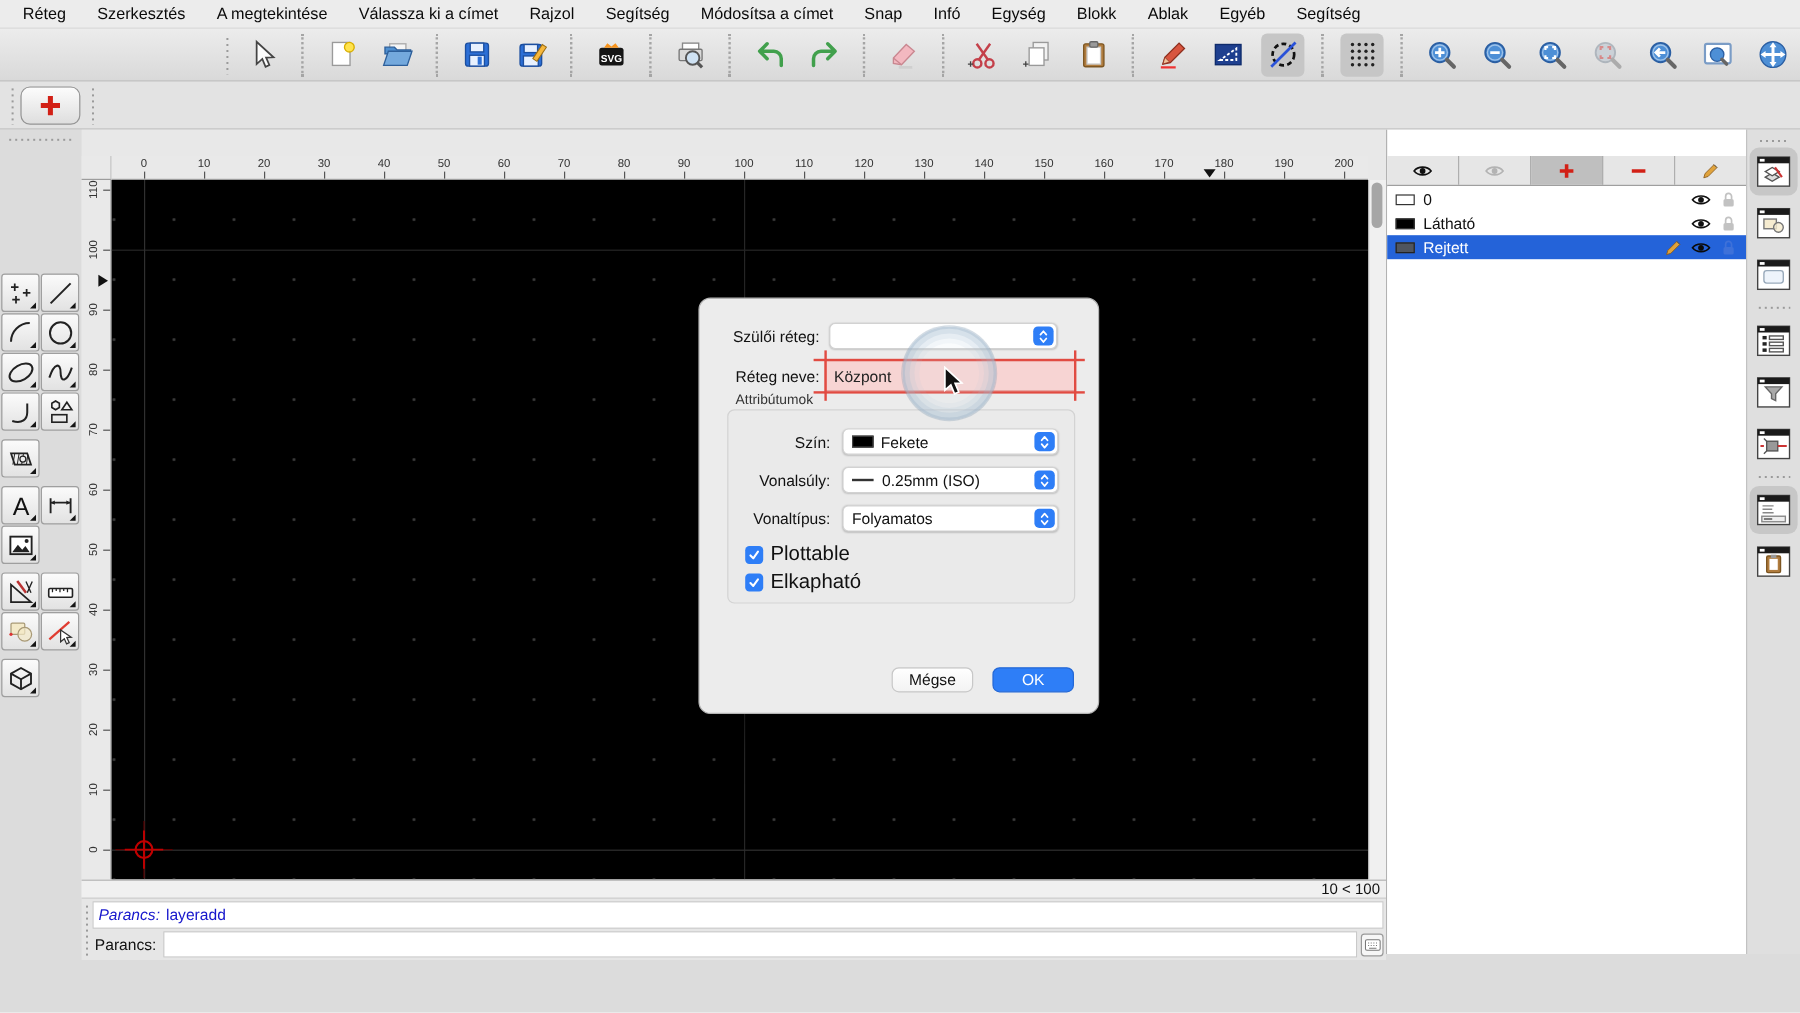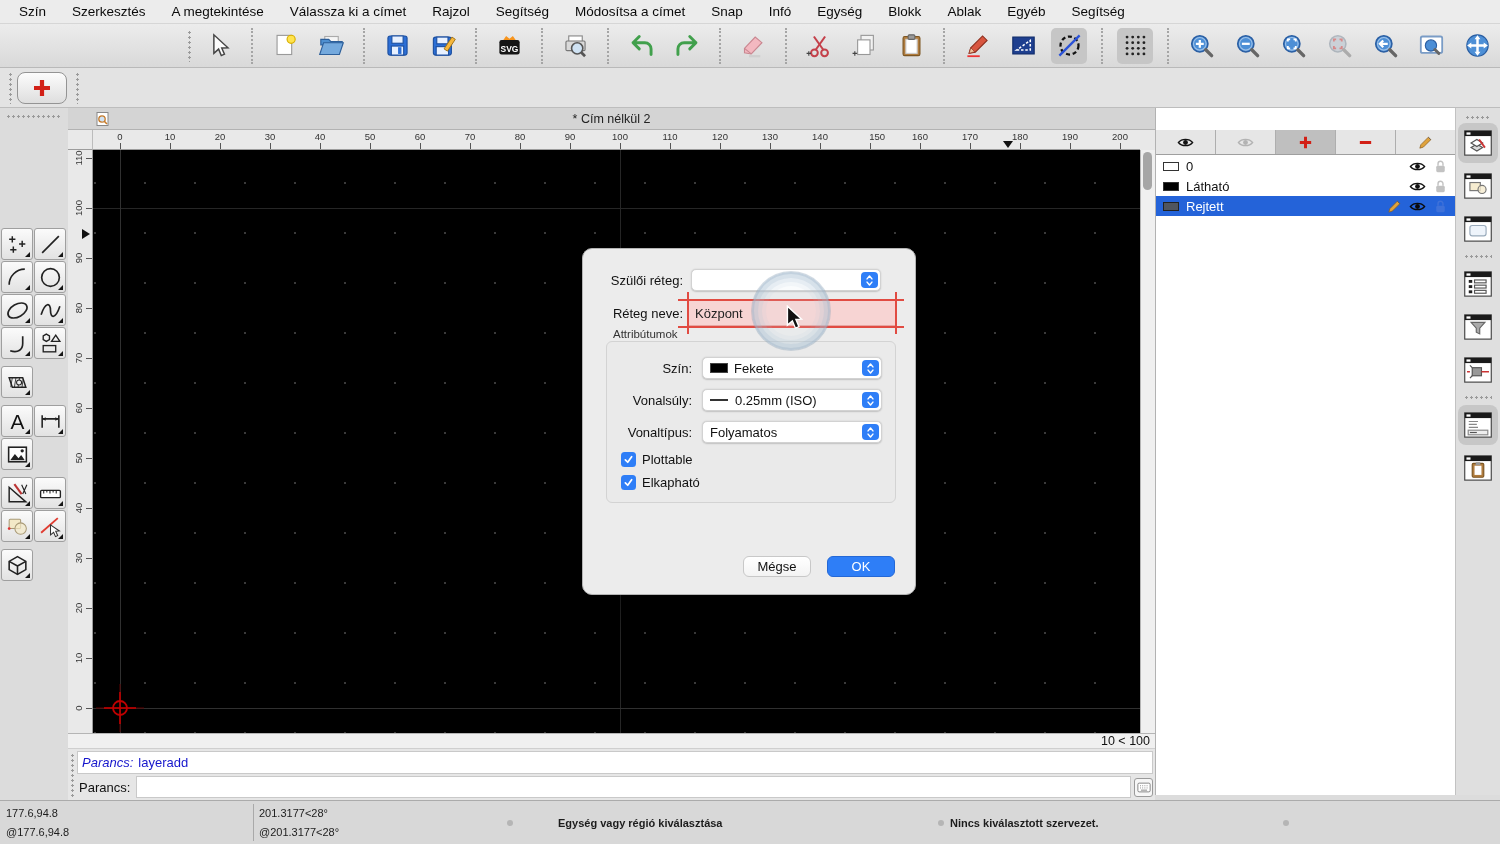--- a/index.html
+++ b/index.html
@@ -155,42 +155,42 @@
   #name-field{position:absolute;left:104px;top:51px;width:209px;height:26px;background:#f7d4d3;
     border:1px solid #e7a5a1;display:flex;align-items:center;padding-left:7px;font-size:13px;color:#222;}
   .ann{position:absolute;background:#e14b42;z-index:2;}
   #groupbox{position:absolute;left:23px;top:92px;width:290px;height:162px;background:#eaeaea;
     border:1px solid #d3d3d3;border-radius:6px;}
   #attr-label{position:absolute;left:30px;top:79px;font-size:11.5px;color:#333;}
   .chk-row{position:absolute;display:flex;align-items:center;}
   .chk-box{width:15px;height:15px;background:#2e7ef7;border-radius:3.5px;margin-right:6px;
     display:flex;align-items:center;justify-content:center;}
   .chk-box svg{width:11px;height:11px;}
-  .chk-label{font-size:13px;color:#111;}
+  .chk-label{font-size:17px;color:#111;}
   .dbtn{position:absolute;width:68px;height:21px;border-radius:6px;font-size:13px;
     display:flex;align-items:center;justify-content:center;padding:0;}
   #btn-cancel{left:160px;top:307px;background:linear-gradient(#fff,#f3f3f3);
     border:1px solid #c8c8c8;color:#111;}
   #btn-ok{left:244px;top:307px;background:#2e7ef7;border:1px solid #2468d6;color:#fff;}
 
   
   #halo{position:absolute;left:752px;top:272px;width:78px;height:78px;border-radius:50%;z-index:60;
     background:rgba(215,228,240,.12);
     box-shadow:0 0 0 1px rgba(140,162,184,.38), inset 0 0 0 2px rgba(150,172,194,.30),
       inset 0 0 0 6px rgba(160,182,204,.22), inset 0 0 0 10px rgba(170,192,214,.16),
       inset 0 0 0 14px rgba(180,200,220,.10);}
   #mouse-cursor{position:absolute;left:786px;top:305px;z-index:70;width:17px;}
 </style>
 </head>
 <body>
 
 <div id="root">
 
   <div id="menubar">
-      <div class="menu-item">Szín</div>
+      <div class="menu-item">Réteg</div>
       <div class="menu-item">Szerkesztés</div>
       <div class="menu-item">A megtekintése</div>
       <div class="menu-item">Válassza ki a címet</div>
       <div class="menu-item">Rajzol</div>
       <div class="menu-item">Segítség</div>
       <div class="menu-item">Módosítsa a címet</div>
       <div class="menu-item">Snap</div>
       <div class="menu-item">Infó</div>
       <div class="menu-item">Egység</div>
       <div class="menu-item">Blokk</div>
@@ -609,28 +609,20 @@
                 <path d="M12 3.5 L20 8 v8 L12 20.5 L4 16 V8 Z" fill="none" stroke="#222" stroke-width="1.5"></path>
                 <path d="M4 8 L12 12.5 L20 8 M12 12.5 V20.5" fill="none" stroke="#222" stroke-width="1.5"></path>
               </svg>
             </span>
           </button>
         </div>
       </div>
   </div>
 
   <div id="mdi">
-    <div id="mdi-title">
-      <span class="mdi-icon"><svg viewBox="0 0 16 16">
-            <rect x="2" y="1.5" width="11" height="13" fill="#fff" stroke="#888"></rect>
-            <circle cx="7" cy="8" r="3.2" fill="#cfe2f3" stroke="#c77b2a" stroke-width="1.3"></circle>
-            <line x1="9.3" y1="10.3" x2="12" y2="13" stroke="#c77b2a" stroke-width="1.6"></line>
-          </svg></span>
-      <span id="mdi-title-text">* Cím nélkül 2</span>
-    </div>
     <div id="ruler-corner"></div>
     <div id="hruler">
         <span class="rlabel" style="left: 12px; top: 1px; width: 30px; text-align: center;">0</span>
         <div class="htick" style="left: 27px;"></div>
         <span class="rlabel" style="left: 62px; top: 1px; width: 30px; text-align: center;">10</span>
         <div class="htick" style="left: 77px;"></div>
         <span class="rlabel" style="left: 112px; top: 1px; width: 30px; text-align: center;">20</span>
         <div class="htick" style="left: 127px;"></div>
         <span class="rlabel" style="left: 162px; top: 1px; width: 30px; text-align: center;">30</span>
         <div class="htick" style="left: 177px;"></div>
@@ -649,21 +641,21 @@
         <span class="rlabel" style="left: 512px; top: 1px; width: 30px; text-align: center;">100</span>
         <div class="htick" style="left: 527px;"></div>
         <span class="rlabel" style="left: 562px; top: 1px; width: 30px; text-align: center;">110</span>
         <div class="htick" style="left: 577px;"></div>
         <span class="rlabel" style="left: 612px; top: 1px; width: 30px; text-align: center;">120</span>
         <div class="htick" style="left: 627px;"></div>
         <span class="rlabel" style="left: 662px; top: 1px; width: 30px; text-align: center;">130</span>
         <div class="htick" style="left: 677px;"></div>
         <span class="rlabel" style="left: 712px; top: 1px; width: 30px; text-align: center;">140</span>
         <div class="htick" style="left: 727px;"></div>
-        <span class="rlabel" style="left: 762px; top: 1px; width: 30px; text-align: right;">150</span>
+        <span class="rlabel" style="left: 762px; top: 1px; width: 30px; text-align: center;">150</span>
         <div class="htick" style="left: 777px;"></div>
         <span class="rlabel" style="left: 812px; top: 1px; width: 30px; text-align: center;">160</span>
         <div class="htick" style="left: 827px;"></div>
         <span class="rlabel" style="left: 862px; top: 1px; width: 30px; text-align: center;">170</span>
         <div class="htick" style="left: 877px;"></div>
         <span class="rlabel" style="left: 912px; top: 1px; width: 30px; text-align: center;">180</span>
         <div class="htick" style="left: 927px;"></div>
         <span class="rlabel" style="left: 962px; top: 1px; width: 30px; text-align: center;">190</span>
         <div class="htick" style="left: 977px;"></div>
         <span class="rlabel" style="left: 1012px; top: 1px; width: 30px; text-align: center;">200</span>
@@ -729,33 +721,20 @@
       <input id="cmd-input" value="" style="">
       <button id="cmd-kb">
           <svg viewBox="0 0 16 12">
             <rect x="1" y="1" width="14" height="10" rx="1.5" fill="#fff" stroke="#777"></rect>
             <path d="M3.5 4 h1 M6 4 h1 M8.5 4 h1 M11 4 h1 M3.5 6.5 h1 M6 6.5 h1 M8.5 6.5 h1 M11 6.5 h1 M4.5 9 h7" stroke="#777"></path>
           </svg>
         </button>
     </div>
   </div>
 
-  <div id="statusbar">
-    <span class="st" style="left:6px;top:6px;">177.6,94.8</span>
-    <span class="st" style="left:6px;top:25px;">@177.6,94.8</span>
-    <div class="st-sep"></div>
-    <span class="st" style="left:259px;top:6px;">201.3177&lt;28°</span>
-    <span class="st" style="left:259px;top:25px;">@201.3177&lt;28°</span>
-    <div class="st-dot" style="left:507px;top:19px;"></div>
-    <span class="st" style="left:558px;top:16px;font-weight:600;">Egység vagy régió kiválasztása</span>
-
-    <div class="st-dot" style="left:938px;top:19px;"></div>
-    <span class="st" style="left:950px;top:16px;font-weight:600;">Nincs kiválasztott szervezet.</span>
-    <div class="st-dot" style="left:1283px;top:19px;"></div>
-  </div>
 
   <div id="layer-panel">
     <div id="lp-toolbar">
         <div class="lp-cell">
           <span style="display: flex; align-items: center; justify-content: center; color: rgb(17, 17, 17);">
             <svg viewBox="0 0 24 24">
               <path d="M2 12 C 6.5 6, 17.5 6, 22 12 C 17.5 18, 6.5 18, 2 12 Z" fill="none" stroke="currentColor" stroke-width="1.9"></path>
               <circle cx="12" cy="12" r="3.4" fill="currentColor"></circle>
             </svg>
           </span>

